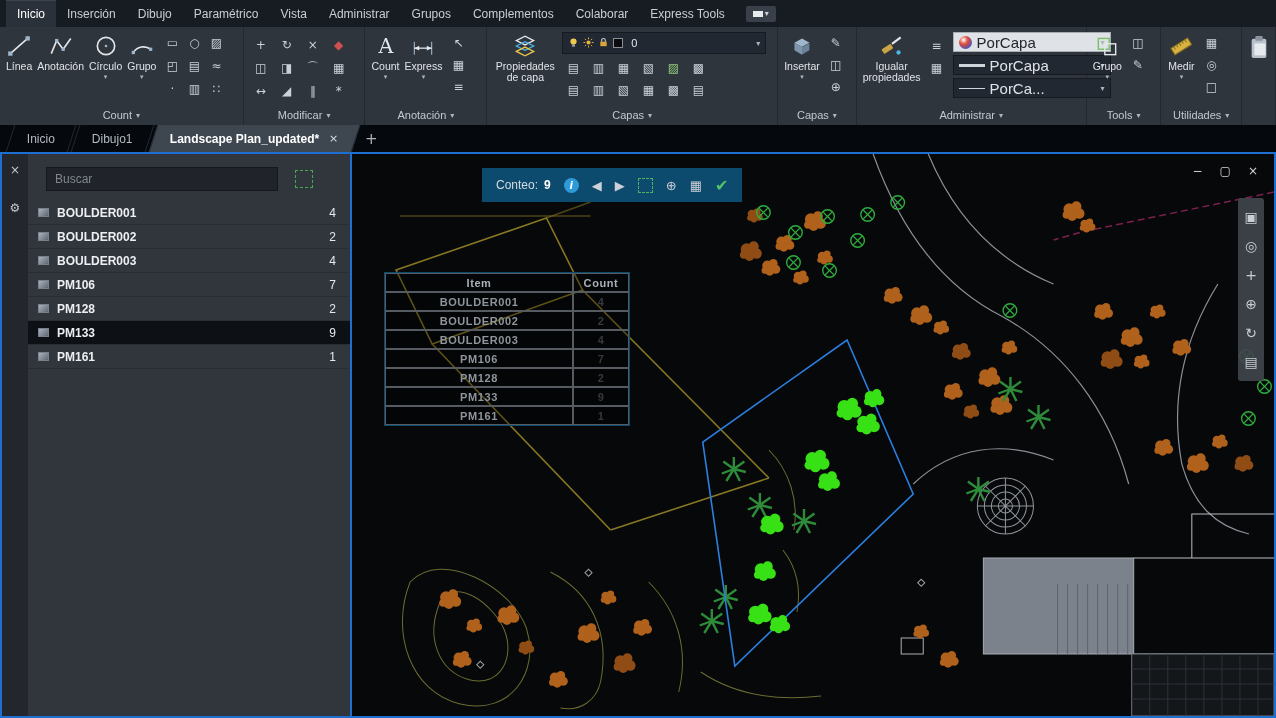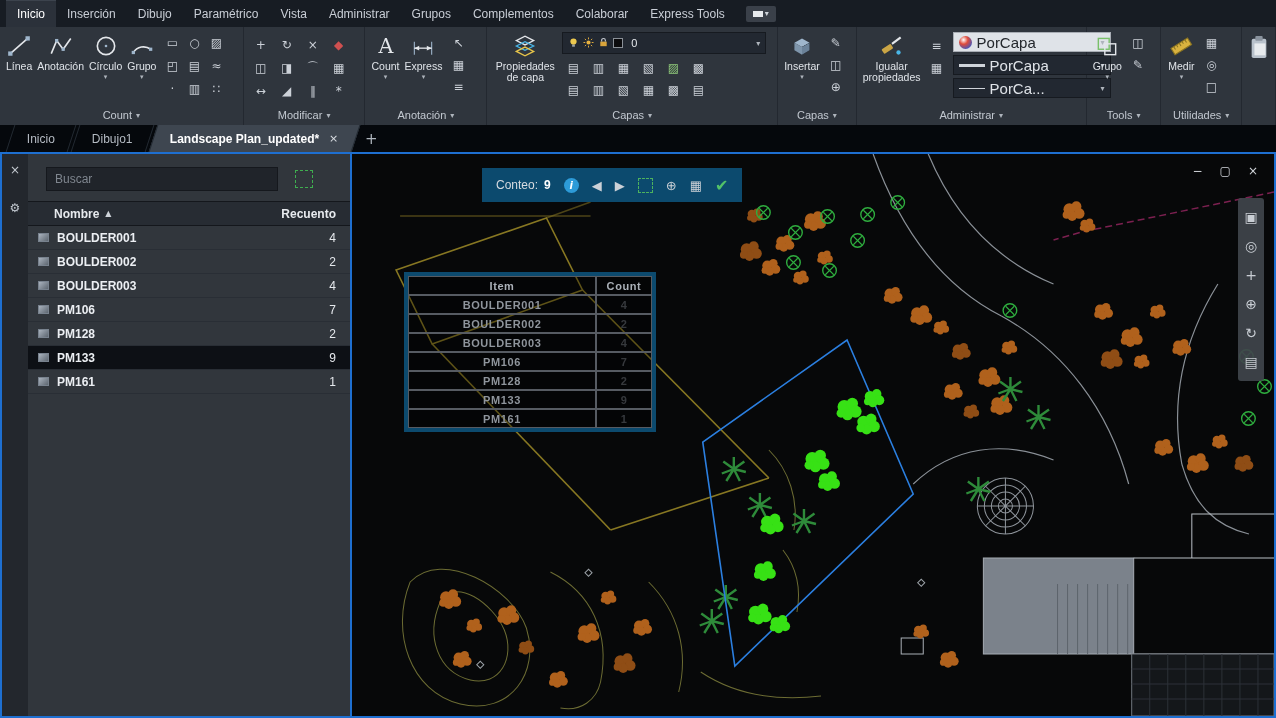--- a/index.html
+++ b/index.html
@@ -109,22 +109,22 @@
   .cticon[data-name="finish-count-icon"]{color:#52c268;font-size:16px;font-weight:bold;}
 
   .winbtns{position:absolute;right:16px;top:10px;display:flex;gap:17px;z-index:6;}
   .winbtns .icon{color:#d2d6db;font-size:12px;cursor:default;}
 
   .navbar{position:absolute;right:10px;top:44px;width:26px;background:rgba(64,69,76,.92);
     border-radius:3px;display:flex;flex-direction:column;align-items:center;gap:13px;
     padding:11px 0;z-index:5;}
   .navbar .icon{color:#c9ced4;font-size:14px;cursor:default;}
 
-  .dtable{position:absolute;left:52px;top:118px;display:grid;grid-template-columns:188px 56px;
-    background:rgba(0,0,0,.3);border:4px solid #0c4a6e;z-index:4;}
+  .dtable{position:absolute;left:32px;top:118px;display:grid;grid-template-columns:188px 56px;
+    background:rgba(0,0,0,.3);border:1px solid #0c4a6e;z-index:4;}
   .dcell{height:19px;border:1px solid #565b62;display:flex;align-items:center;justify-content:center;
     font-size:11px;font-weight:bold;letter-spacing:.6px;color:#8f959c;}
   .dcell.dhead{color:#aab0b7;}
   .dcell.dcount{color:rgba(150,156,163,.35);}
 </style>
 </head>
 <body>
 
 <div class="menubar" data-name="ribbon-tab-bar">
   <div id="menu-items" style="display:flex" data-name="ribbon-tabs">
@@ -473,27 +473,20 @@
 
   <div class="rail" data-name="palette-title-bar">
     <span class="icon" data-name="palette-close-icon">×</span>
     <span class="icon" data-name="palette-settings-icon">⚙</span>
   </div>
 
   <div class="palette" data-name="count-palette">
     <div class="psearch">
       <input type="text" data-name="search-input" placeholder="Buscar" style="">
       <span class="selbox" data-name="select-objects-icon"></span>
-    </div>
-    <div class="phead" data-name="count-table-header">
-      <span class="hname" data-name="name-column-header">
-        <span data-name="name-header-label">Nombre</span>
-        <span class="sortarrow" data-name="sort-ascending-icon">▲</span>
-      </span>
-      <span class="hcount" data-name="count-column-header">Recuento</span>
     </div>
     <div id="plist" data-name="count-table">
         <div class="prow" data-name="count-table-row">
           <span class="blkicon" data-name="block-icon"></span>
           <span class="pname" data-name="block-name">BOULDER001</span>
           <span class="pcount" data-name="block-count">4</span>
         </div>
         <div class="prow" data-name="count-table-row">
           <span class="blkicon" data-name="block-icon"></span>
           <span class="pname" data-name="block-name">BOULDER002</span>

